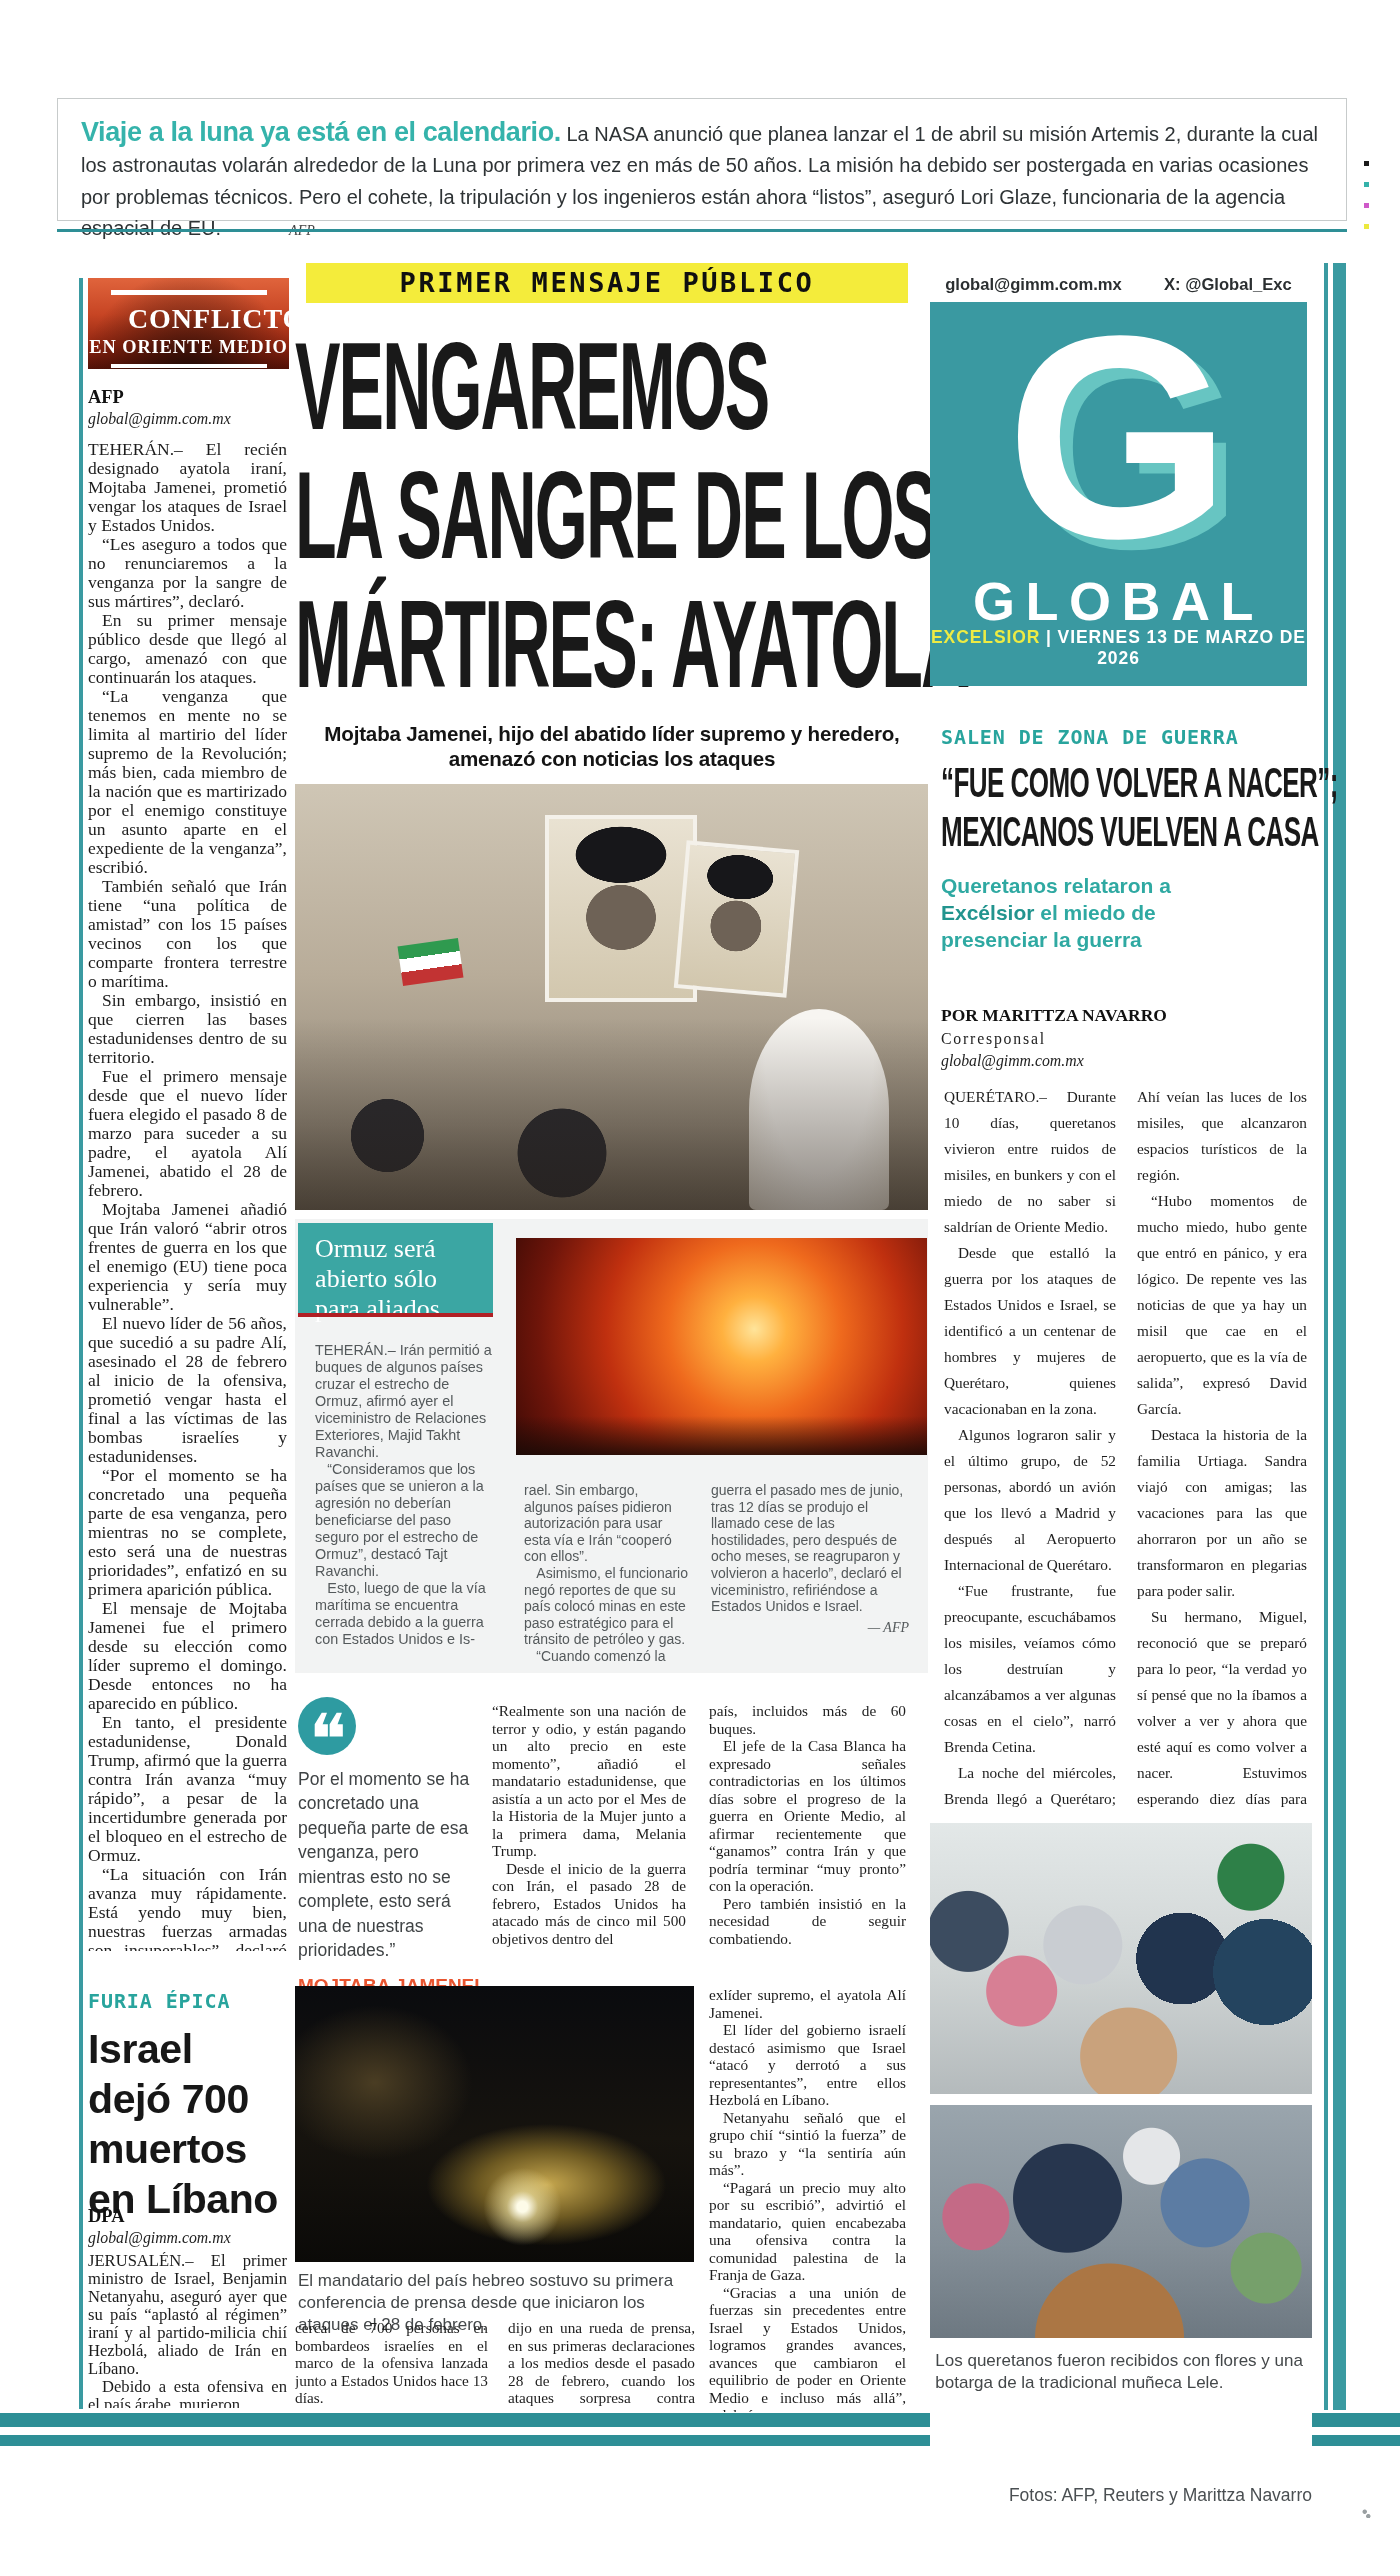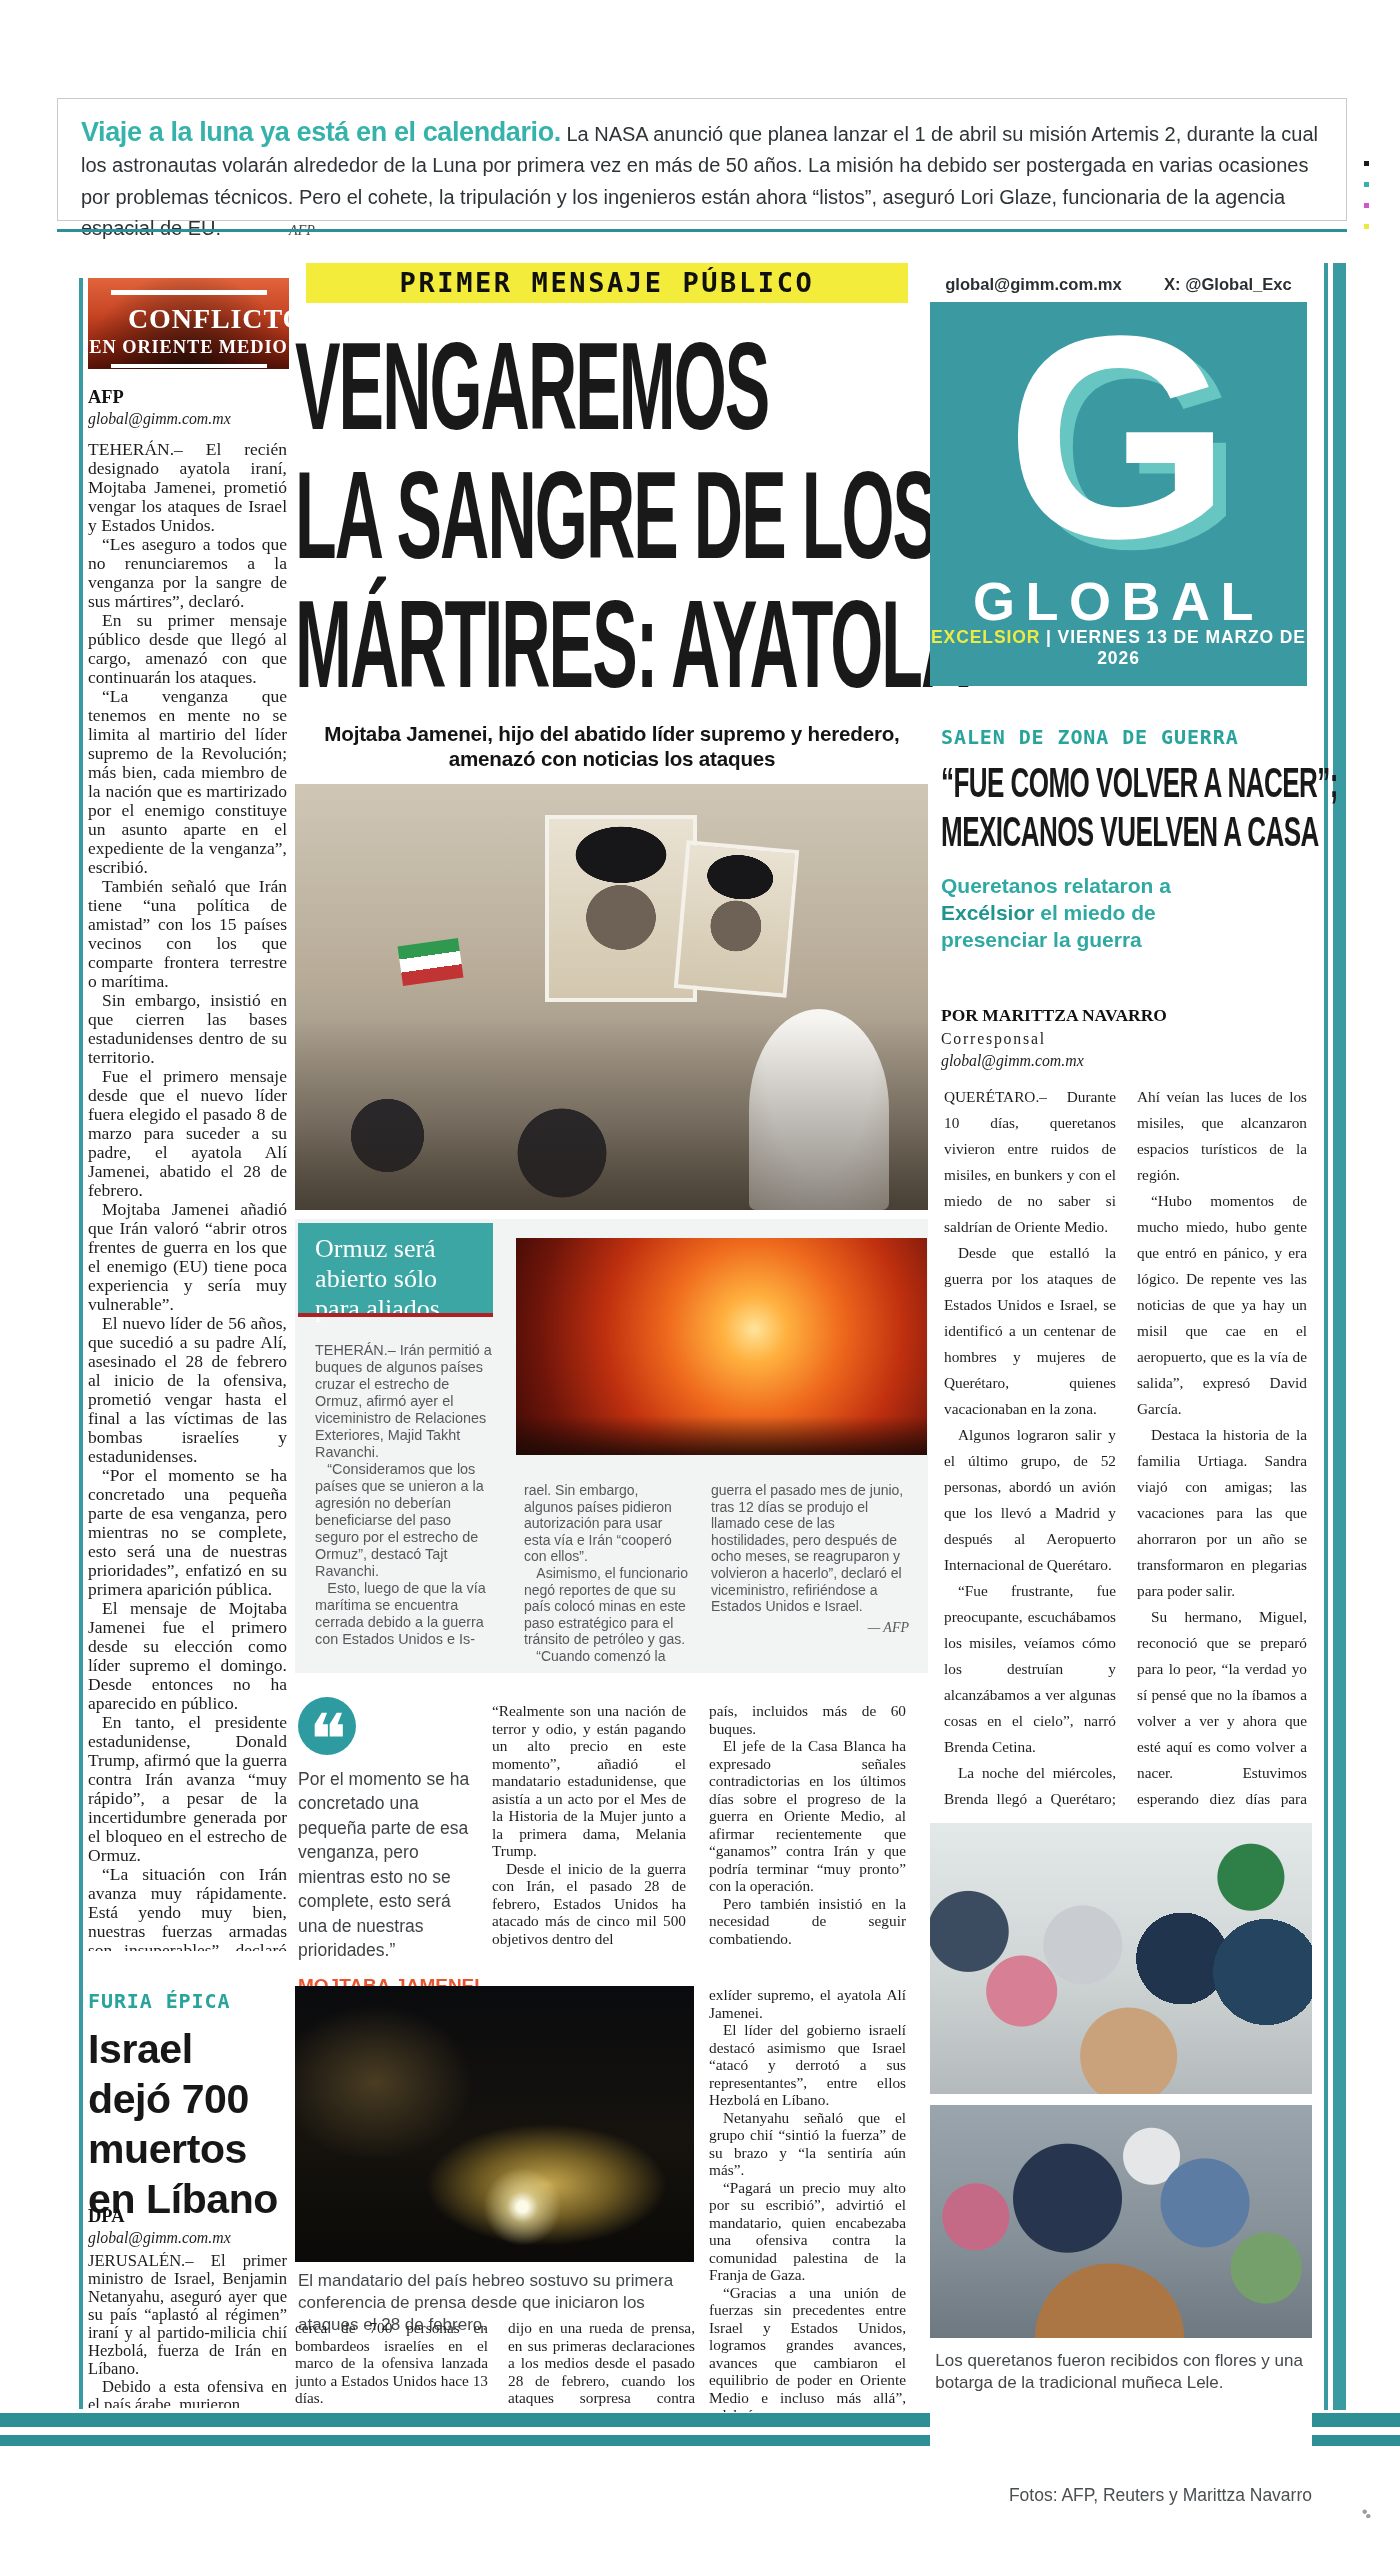--- a/index.html
+++ b/index.html
@@ -170,21 +170,21 @@
     </div>
 
   <div class="abs label" style="left:88px;top:1989px;">FURIA ÉPICA</div>
   <div class="abs" style="left:88px;top:2024px;width:210px;font-weight:bold;font-size:41px;line-height:50px;color:#171717;white-space:pre-line;letter-spacing:-0.4px;">Israel
 dejó 700
 muertos
 en Líbano</div>
   <div class="abs agency" style="left:88px;top:2206px;">DPA</div>
   <div class="abs email" style="left:88px;top:2229px;">global@gimm.com.mx</div>
   <div class="abs serif" style="left:88px;top:2252px;width:199px;height:156px;">
-      <p>JERUSALÉN.– El primer ministro de Israel, Benjamin Netanyahu, aseguró ayer que su país “aplastó al régimen” iraní y al partido-milicia chií Hezbolá, fuerza de Irán en Líbano.</p>
+      <p>JERUSALÉN.– El primer ministro de Israel, Benjamin Netanyahu, aseguró ayer que su país “aplastó al régimen” iraní y al partido-milicia chií Hezbolá, aliado de Irán en Líbano.</p>
       <p>Debido a esta ofensiva en el país árabe, murieron</p>
     </div>
 
   <div class="abs kicker" style="left:306px;top:263px;width:602px;height:40px;">PRIMER MENSAJE PÚBLICO</div>
 
   <div class="abs" style="left:295px;top:322px;width:633px;height:394px;overflow:visible;">
     <div class="cond" style="font-size:124px;line-height:129px;letter-spacing:-3.5px;transform:scaleX(0.55);">VENGAREMOS
 LA SANGRE DE LOS
 MÁRTIRES: AYATOLA</div>
   </div>

